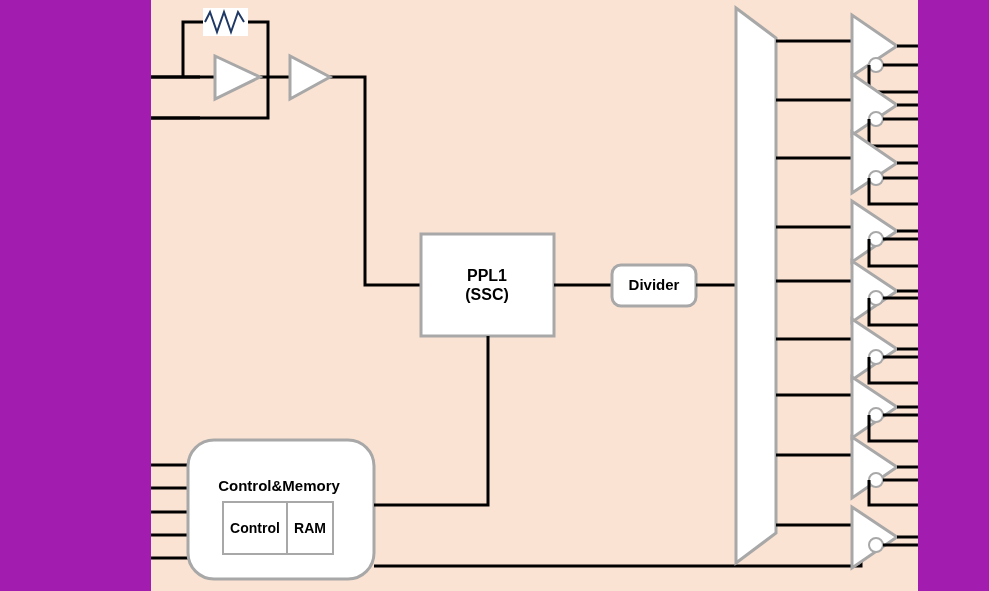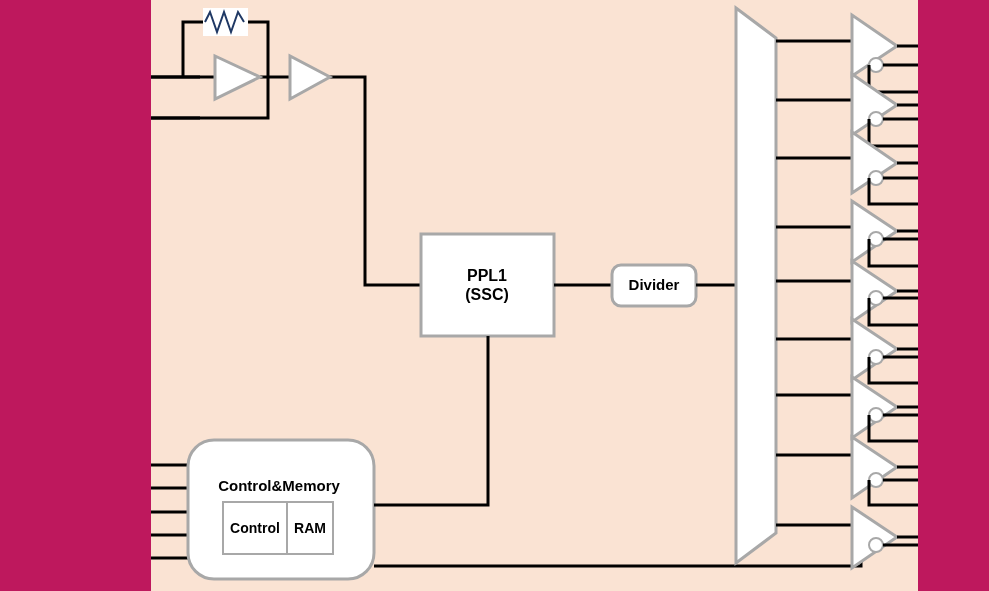--- a/index.html
+++ b/index.html
@@ -10,21 +10,21 @@
   body {
     width: 989px;
     height: 591px;
     overflow: hidden;
     font-family: "Liberation Sans", sans-serif;
   }
   #canvas {
     position: relative;
     width: 989px;
     height: 591px;
-    background: #be185d;
+    background: #a21caf;
   }
   #diagram-svg {
     position: absolute;
     left: 0;
     top: 0;
   }
   .blk-label {
     font-family: "Liberation Sans", sans-serif;
     font-weight: bold;
     fill: #000000;

